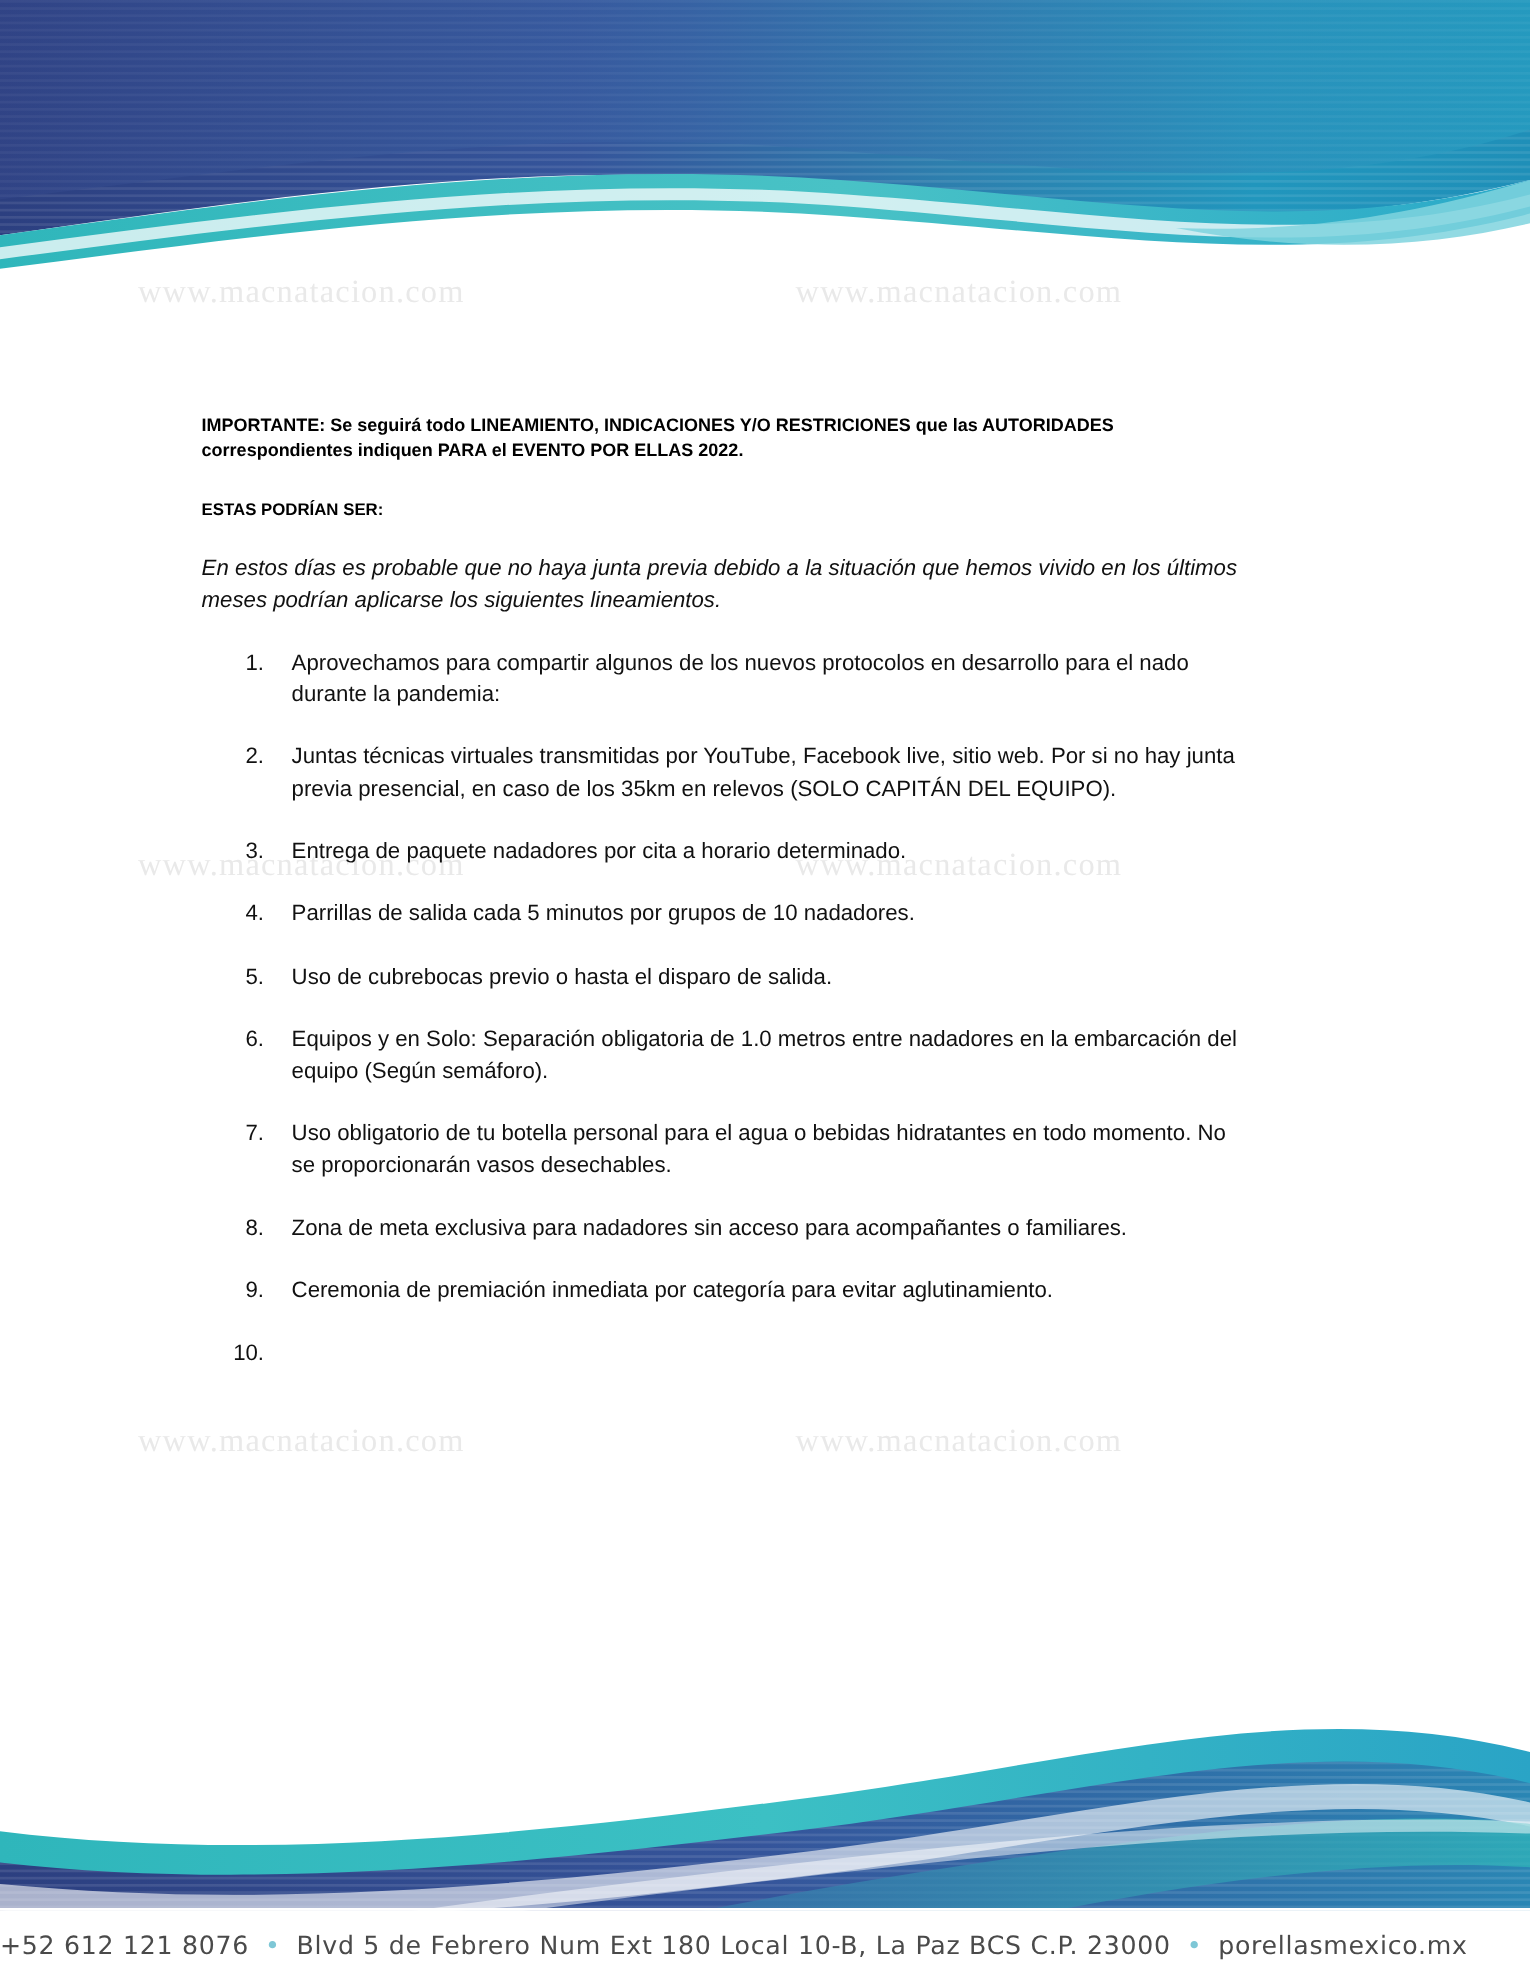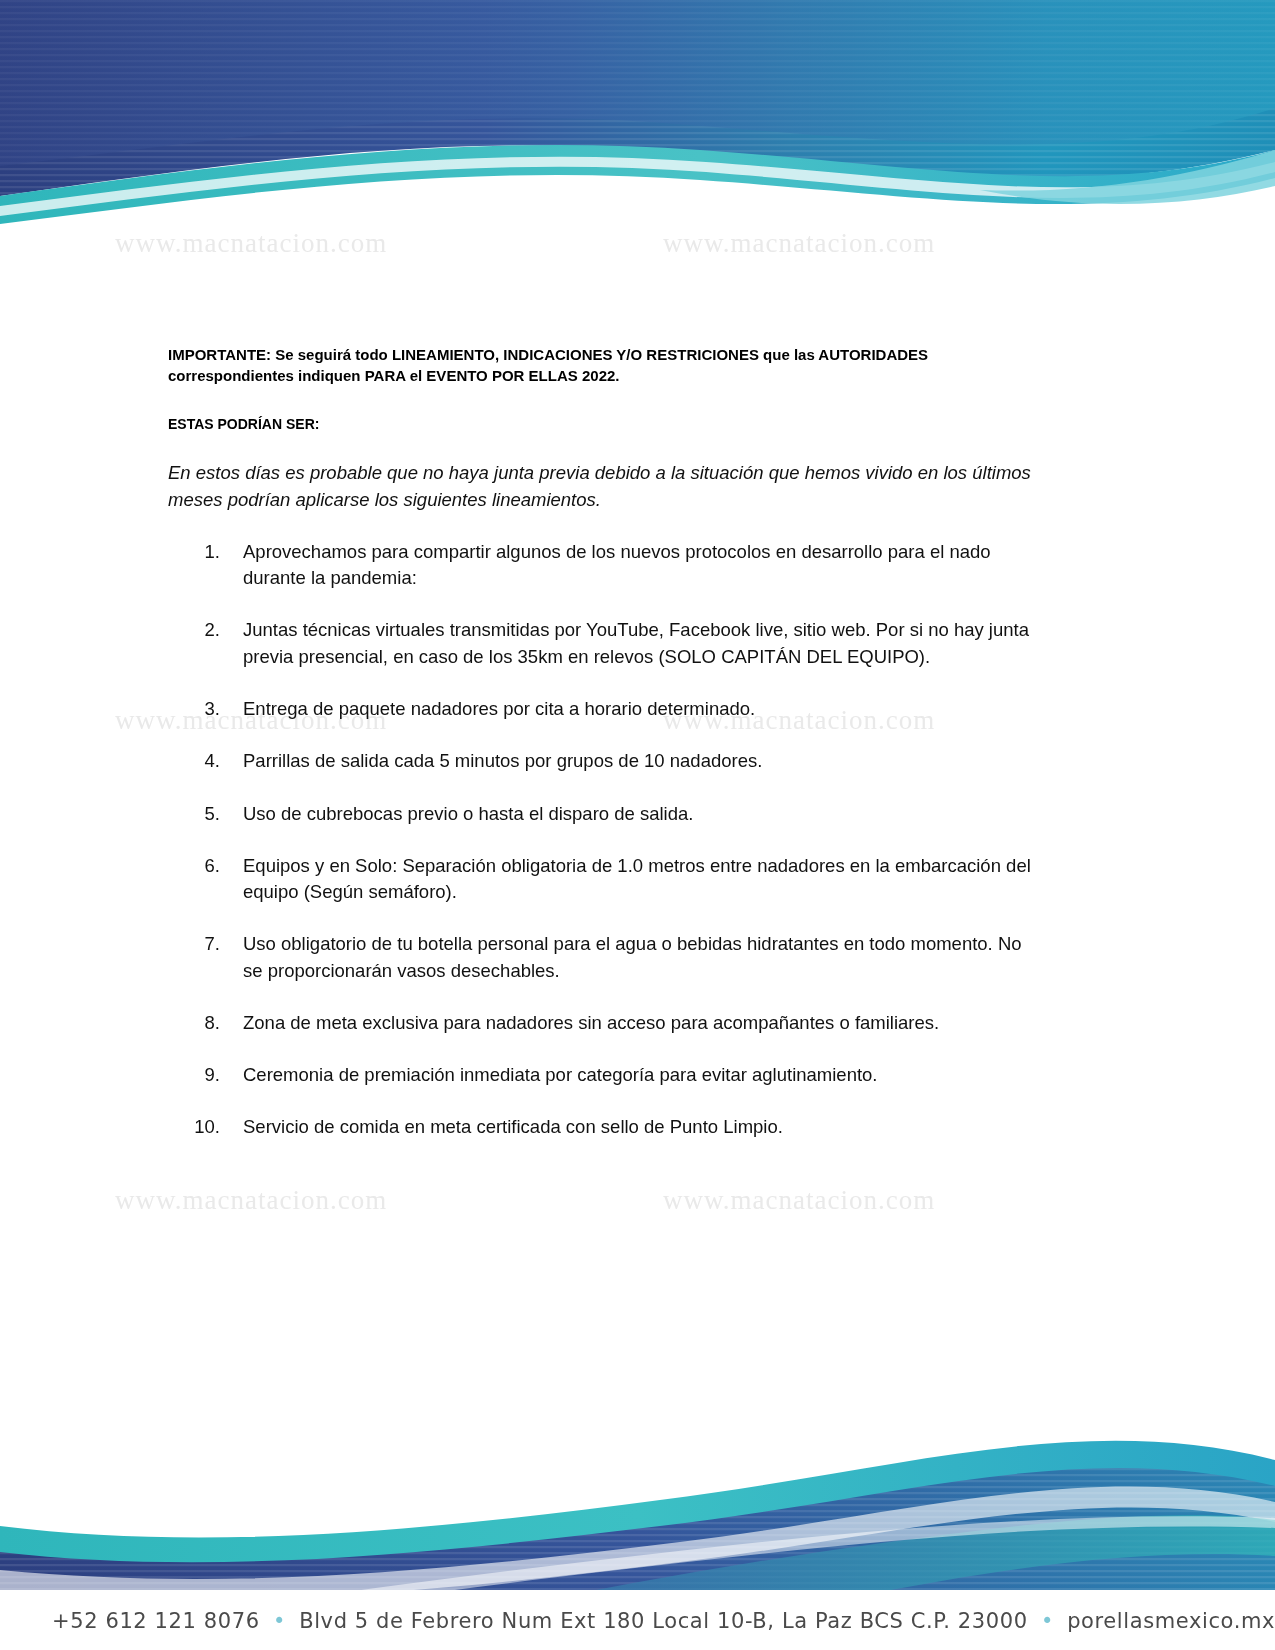--- a/index.html
+++ b/index.html
@@ -44,21 +44,21 @@
 
   .footer-bar {
     position: absolute;
     left: 0;
     bottom: 0;
     width: 1275px;
     height: 58px;
     background: #ffffff;
     display: flex;
     align-items: center;
-    justify-content: flex-end;
+    justify-content: flex-start;
   }
   .footer-text {
     font-family: "DejaVu Sans", sans-serif;
     font-size: 21px;
     letter-spacing: 0.6px;
     color: #4a4a4a;
     white-space: nowrap;
   }
   .footer-text .sep {
     color: #7ec7d6;
@@ -217,21 +217,20 @@
       <li>
         <span class="num">8.</span>
         <span>Zona de meta exclusiva para nadadores sin acceso para acompañantes o familiares.</span>
       </li>
       <li>
         <span class="num">9.</span>
         <span>Ceremonia de premiación inmediata por categoría para evitar aglutinamiento.</span>
       </li>
       <li>
         <span class="num">10.</span>
-        <span>Servicio de comida en meta certificada con sello de Punto Limpio.</span>
       </li>
     </ol>
   </div>
 
   <div class="footer-art">
     <svg width="1275" height="290" viewBox="0 0 1275 290" xmlns="http://www.w3.org/2000/svg">
       <defs>
         <linearGradient id="fTeal" x1="0" y1="0" x2="1" y2="0">
           <stop offset="0%" stop-color="#2fb6bb"></stop>
           <stop offset="50%" stop-color="#3cc0c4"></stop>

